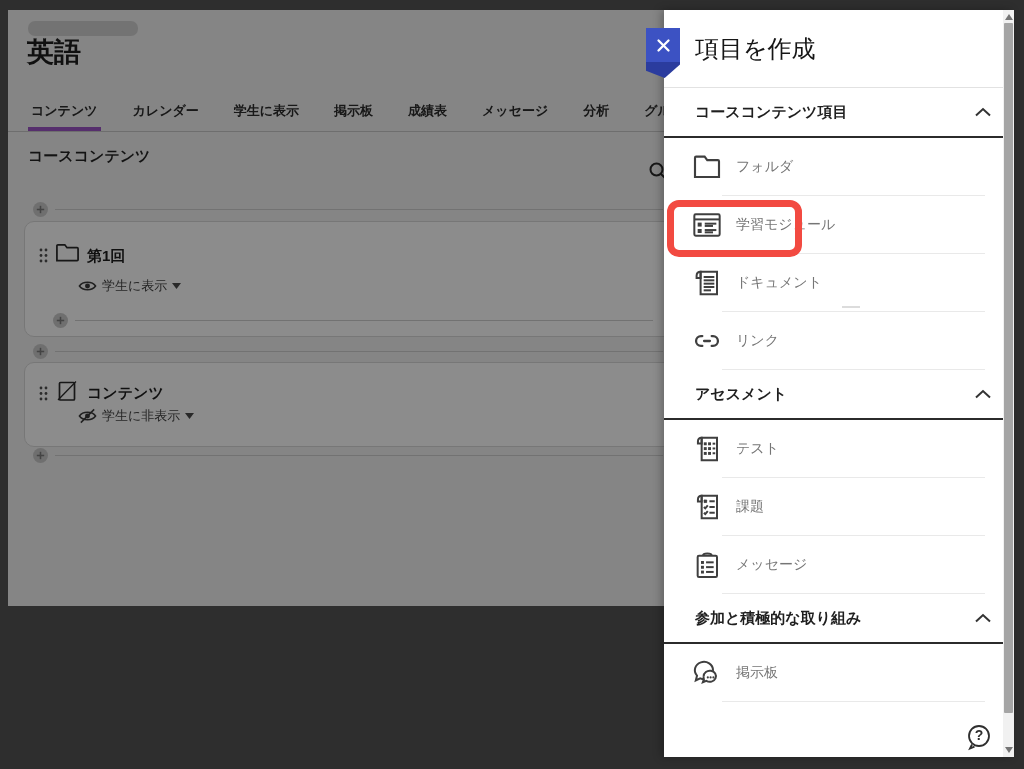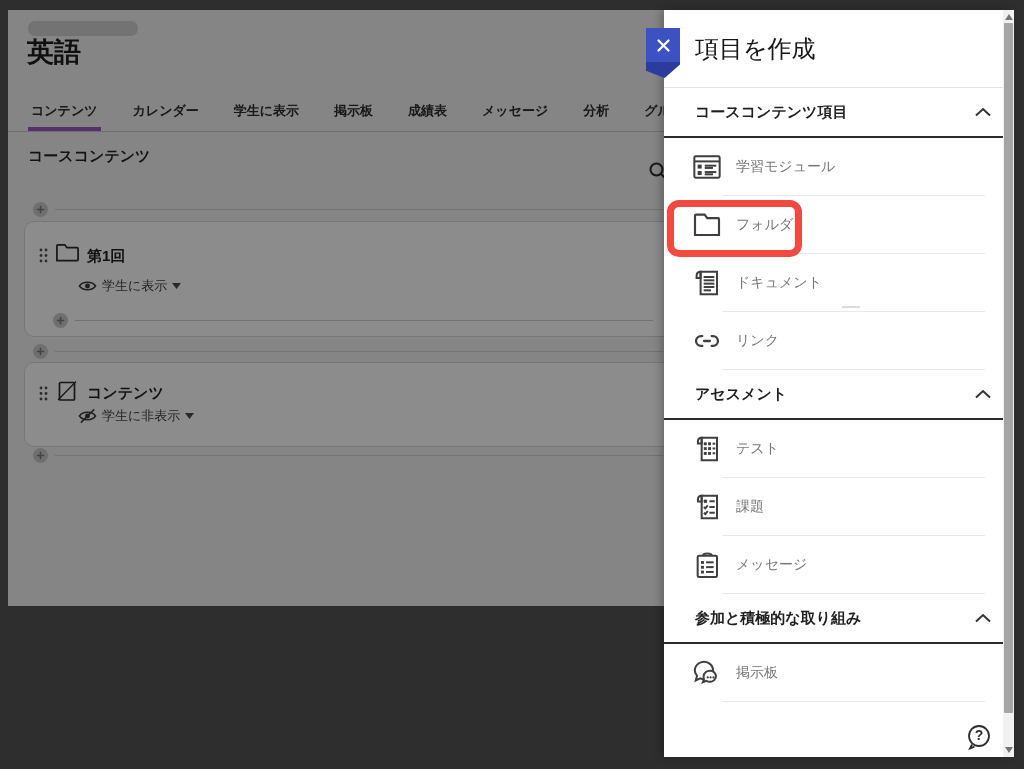--- a/index.html
+++ b/index.html
@@ -187,39 +187,39 @@
     </div>
 
     <div class="sec-header">
       <span class="sec-title">コースコンテンツ項目</span>
       <svg width="18" height="10" viewBox="0 0 18 10" fill="none" stroke="#333" stroke-width="2">
           <polyline points="2,8.5 9,2 16,8.5"></polyline>
         </svg>
     </div>
 
     <div class="prow">
+      <svg class="picon" viewBox="0 0 24 24" fill="none" stroke="#3f3f3f" stroke-width="1.6">
+          <path d="M3 19.5 V5 a0.8 0.8 0 0 1 0.8 -0.8 h6.4 l2 2.6 h8 a0.8 0.8 0 0 1 0.8 0.8 v11.9 z"></path>
+        </svg>
+      <span class="label">フォルダ</span>
+      <div class="rdiv"></div>
+    </div>
+
+    <div class="prow">
       <svg class="picon" viewBox="0 0 24 24" fill="none" stroke="#3f3f3f" stroke-width="1.5">
           <rect x="2.5" y="4" width="19" height="16" rx="1"></rect>
           <line x1="2.5" y1="7.8" x2="21.5" y2="7.8"></line>
           <rect x="5" y="10.2" width="3" height="3" fill="#3f3f3f" stroke="none"></rect>
           <line x1="10.3" y1="11" x2="19" y2="11"></line>
           <line x1="10.3" y1="12.7" x2="16.5" y2="12.7"></line>
           <rect x="5" y="15" width="3" height="3" fill="#3f3f3f" stroke="none"></rect>
           <line x1="10.3" y1="15.8" x2="19" y2="15.8"></line>
           <line x1="10.3" y1="17.5" x2="16.5" y2="17.5"></line>
         </svg>
       <span class="label">学習モジュール</span>
-      <div class="rdiv"></div>
-    </div>
-
-    <div class="prow">
-      <svg class="picon" viewBox="0 0 24 24" fill="none" stroke="#3f3f3f" stroke-width="1.6">
-          <path d="M3 19.5 V5 a0.8 0.8 0 0 1 0.8 -0.8 h6.4 l2 2.6 h8 a0.8 0.8 0 0 1 0.8 0.8 v11.9 z"></path>
-        </svg>
-      <span class="label">フォルダ</span>
       <div class="rdiv"></div>
     </div>
 
     <div class="prow">
       <svg class="picon" viewBox="0 0 24 24" fill="none" stroke="#3f3f3f" stroke-width="1.5">
           <path d="M7.2 3.5 h12.3 v17 H7.2 z"></path>
           <path d="M7.2 3.5 c-1.8 0 -3 1.2 -3 3 v1.8 h3 z"></path>
           <line x1="9.5" y1="7.5" x2="17.5" y2="7.5"></line>
           <line x1="9.5" y1="10" x2="17.5" y2="10"></line>
           <line x1="9.5" y1="12.5" x2="17.5" y2="12.5"></line>

